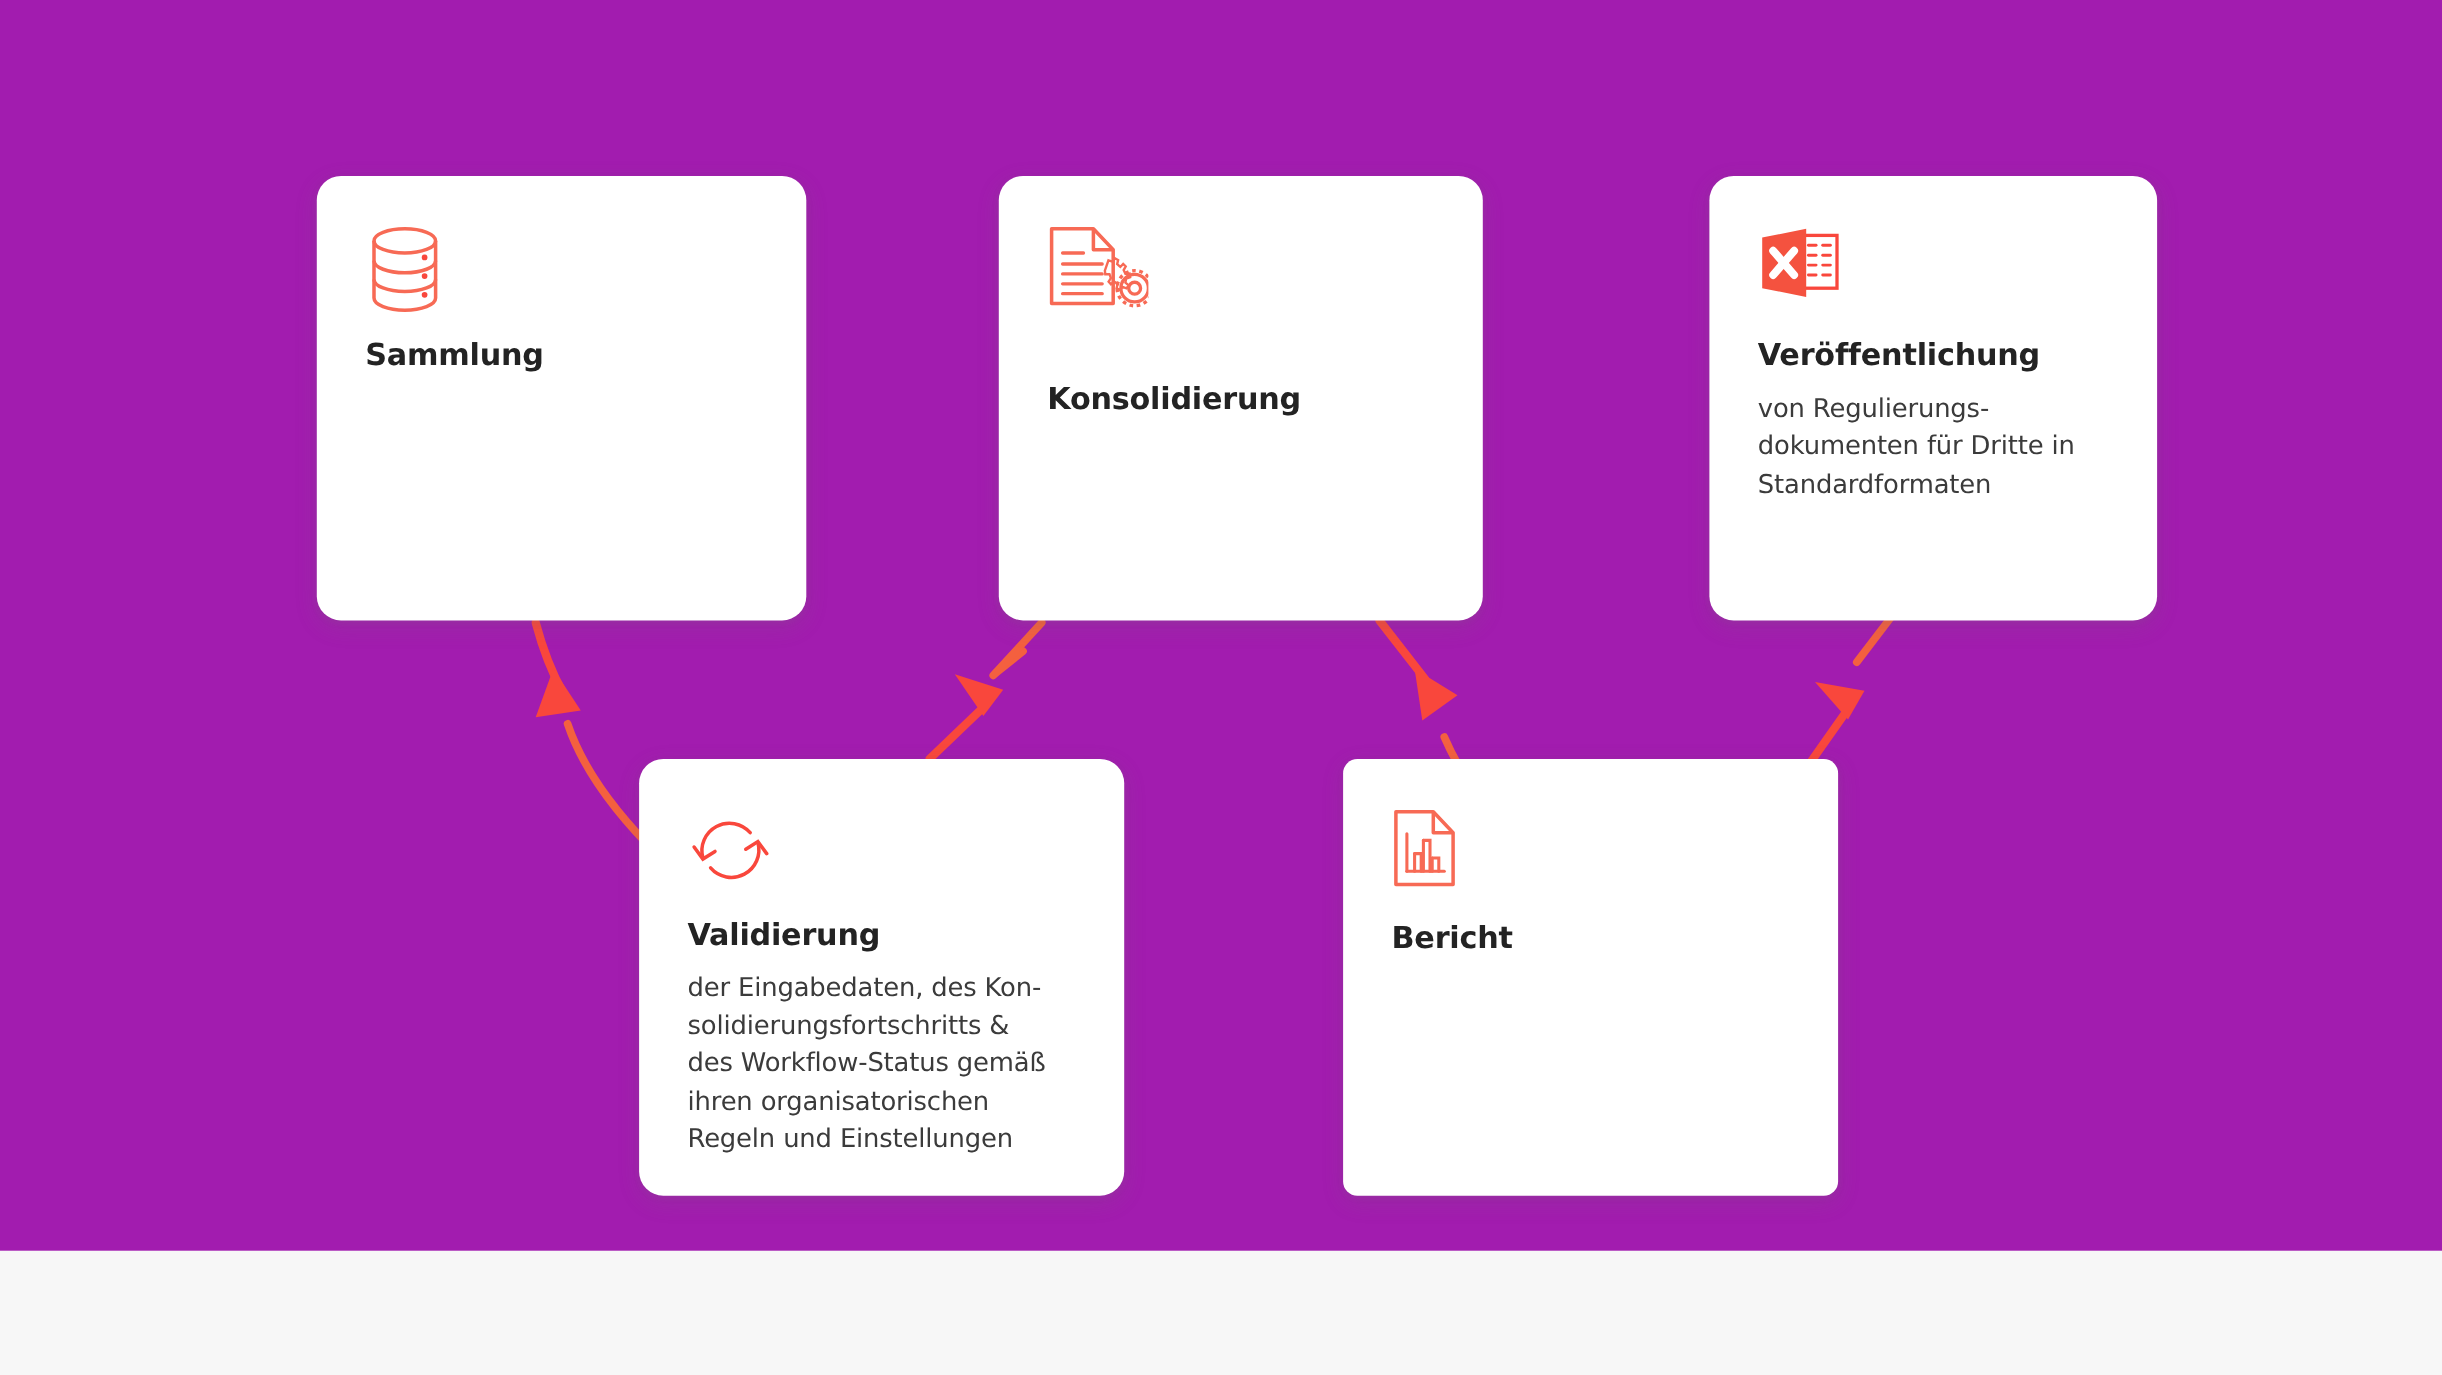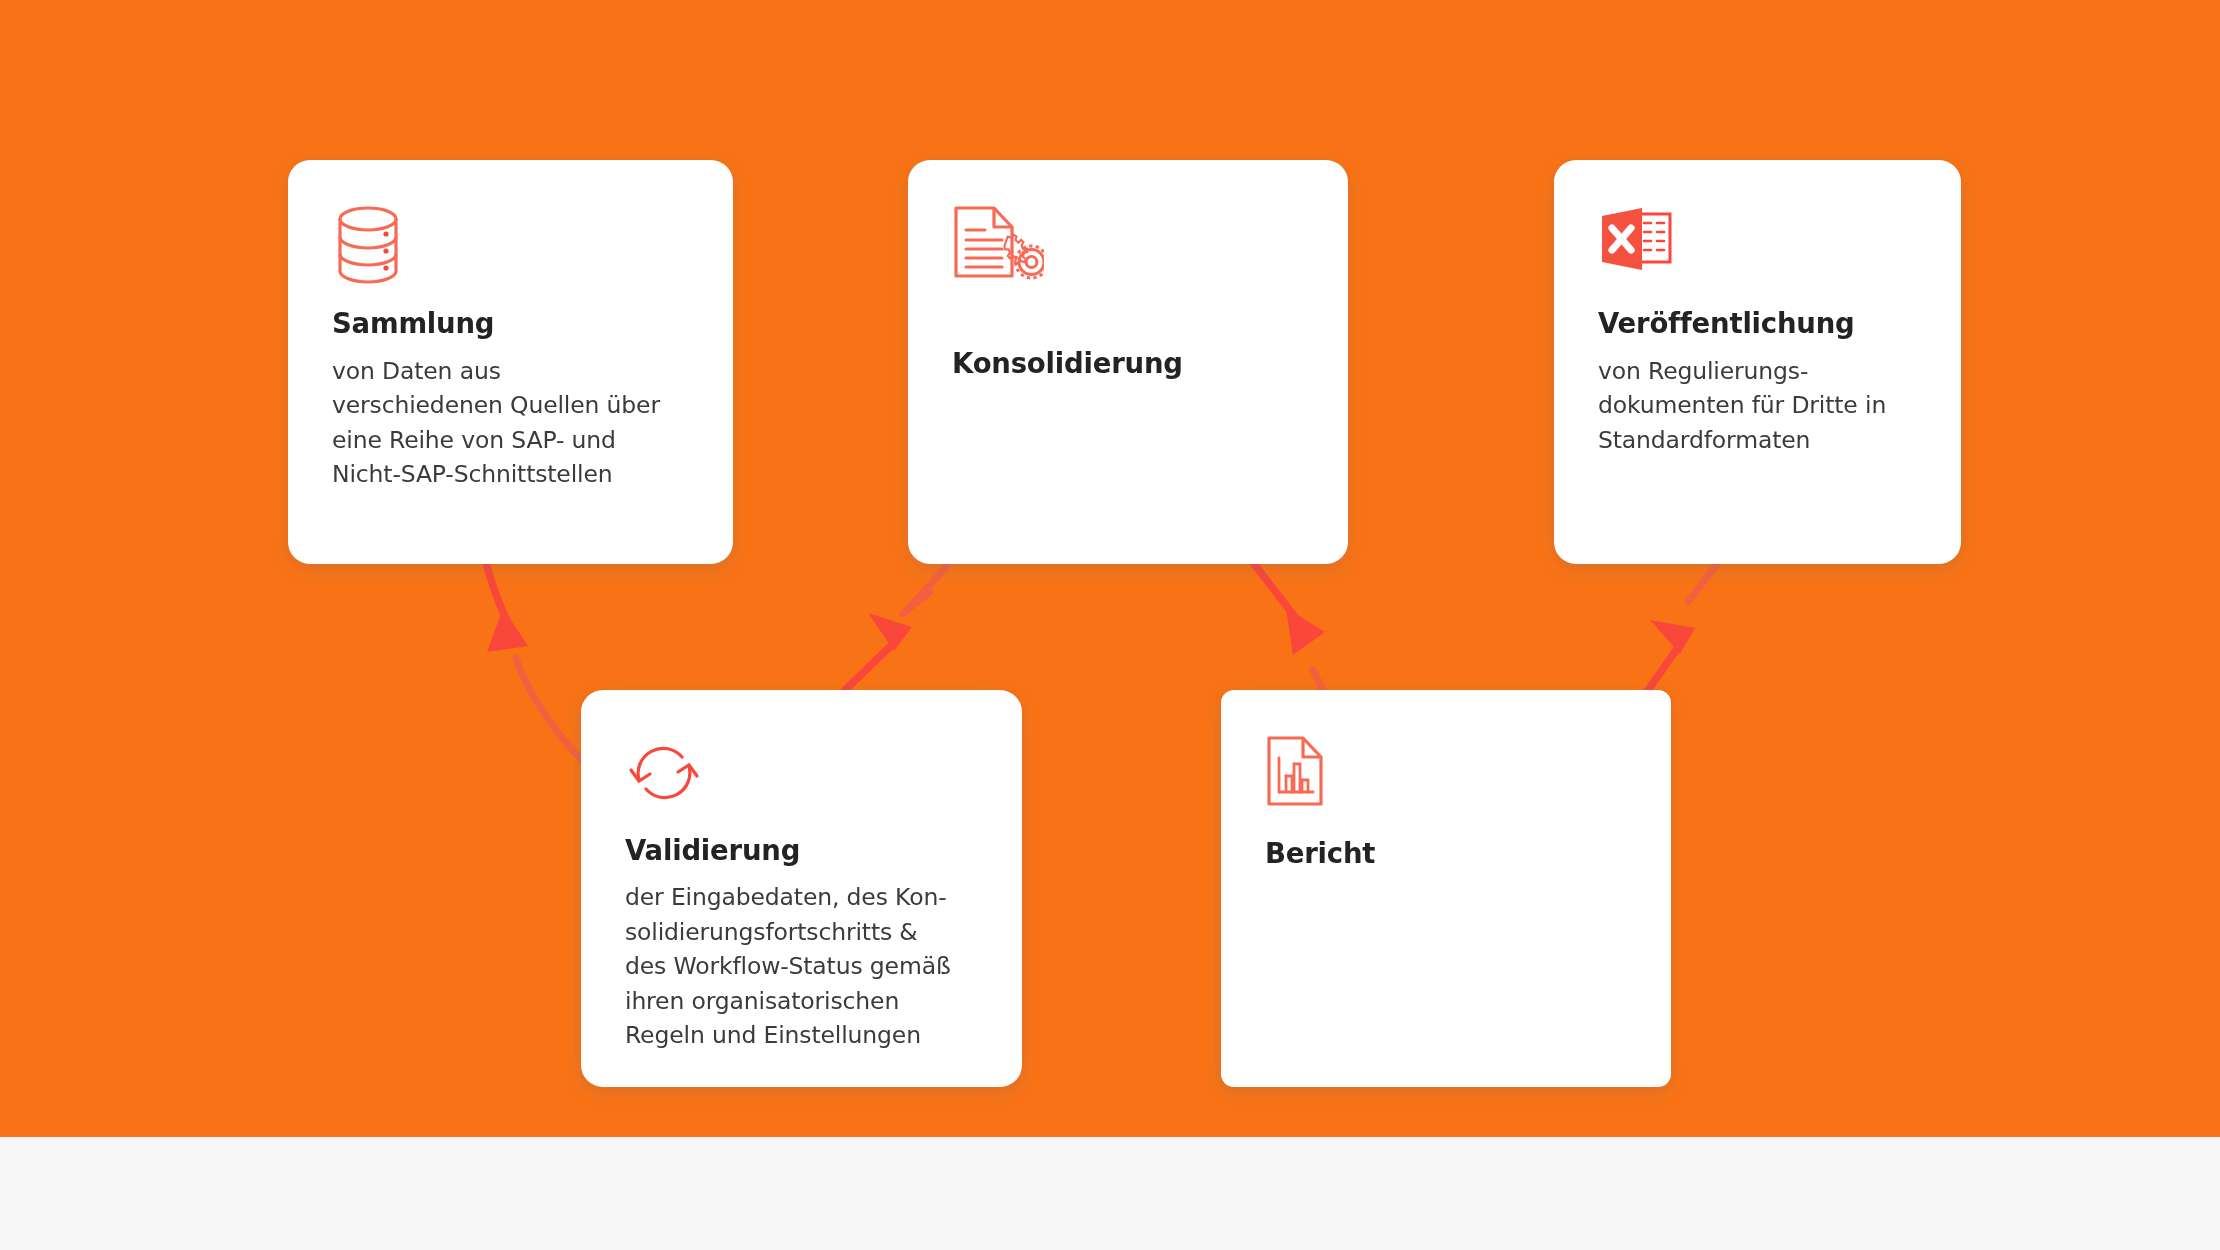--- a/index.html
+++ b/index.html
@@ -11,21 +11,21 @@
     height: 1250px;
     background: #f7f7f7;
     font-family: "DejaVu Sans", sans-serif;
     overflow: hidden;
     position: relative;
   }
   #stage {
     position: relative;
     width: 2220px;
     height: 1137px;
-    background: #f97316;
+    background: #a21caf;
   }
   .arrow-layer {
     position: absolute;
     left: 0;
     top: 0;
     width: 2220px;
     height: 1250px;
     pointer-events: none;
   }
   .card {
@@ -115,24 +115,20 @@
           <path d="M 8 67 A 28 11 0 0 0 64 67"></path>
           <path d="M 8 33 A 28 11 0 0 0 64 33"></path>
           <path d="M 8 50 A 28 11 0 0 0 64 50"></path>
         </g>
         <circle cx="54" cy="30" r="2.6" fill="#f9473c"></circle>
         <circle cx="54" cy="47" r="2.6" fill="#f9473c"></circle>
         <circle cx="54" cy="64" r="2.6" fill="#f9473c"></circle>
       </svg>
     </div>
     <h3 class="card-title">Sammlung</h3>
-    <p class="card-desc">von Daten aus
-verschiedenen Quellen über
-eine Reihe von SAP- und
-Nicht-SAP-Schnittstellen</p>
   </div>
 
   <div class="card" id="card-konsolidierung">
     <div class="card-icon">
       <svg width="92" height="82" viewBox="0 0 92 82" xmlns="http://www.w3.org/2000/svg">
         <g fill="none" stroke="#f76a55" stroke-width="3.2" stroke-linejoin="round">
           <path d="M 4 4 L 42 4 L 60 23 L 60 72 L 4 72 Z"></path>
           <path d="M 42 4 L 42 23 L 60 23"></path>
         </g>
         <g stroke="#f76a55" stroke-width="3.0" stroke-linecap="round">

